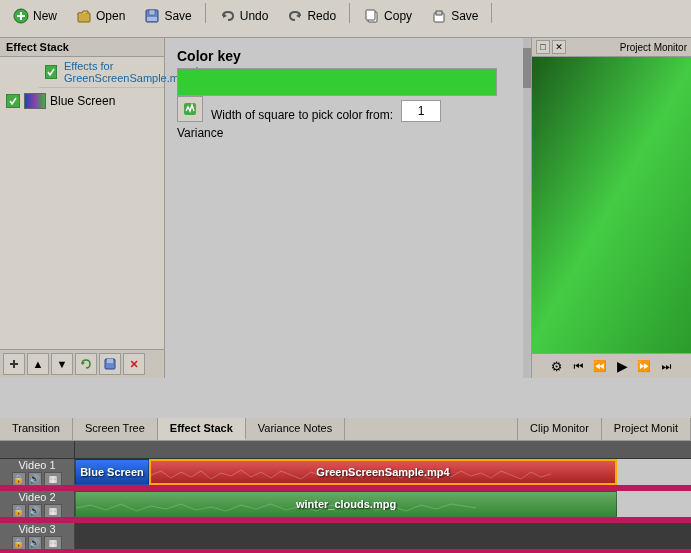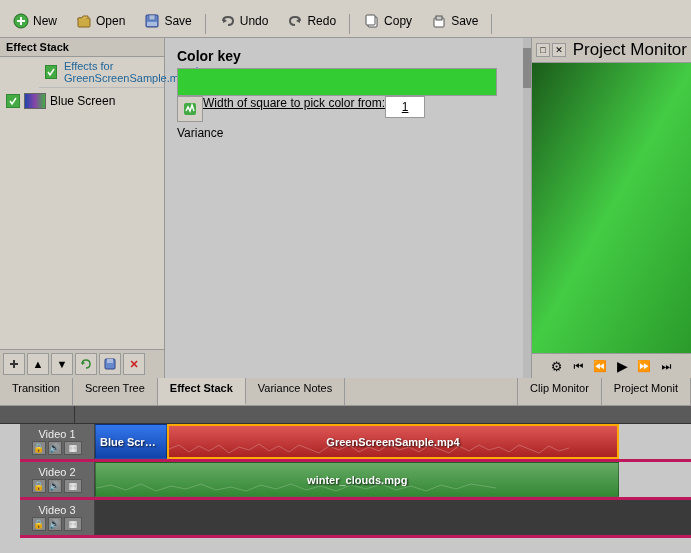--- a/index.html
+++ b/index.html
@@ -8,21 +8,21 @@
       font-size: 12px;
       background: #c8c8c8;
       width: 691px;
       height: 553px;
       overflow: hidden;
     }
 
     
     #toolbar {
       display: flex;
-      align-items: flex-end;
+      align-items: flex-start;
       background: #d4d0c8;
       border-bottom: 1px solid #999;
       padding: 3px 4px;
       gap: 2px;
       height: 38px;
     }
     .tb-btn {
       display: flex;
       align-items: center;
       gap: 3px;
@@ -133,22 +133,22 @@
       margin-bottom: 4px;
     }
     #color-bar {
       width: 320px;
       height: 28px;
       background: #33cc33;
       border: 1px solid #999;
     }
     #width-row {
       display: flex;
-      align-items: flex-start;
-      text-decoration: underline;
+      align-items: flex-end;
+      gap: 8px;
     }
     .color-picker-btn {
       width: 26px;
       height: 26px;
       background: #d4d0c8;
       border: 1px solid #999;
       display: flex;
       align-items: center;
       justify-content: center;
       cursor: pointer;
@@ -190,21 +190,21 @@
       height: 14px;
       background: #d4d0c8;
       border: 1px solid #999;
       display: flex;
       align-items: center;
       justify-content: center;
       cursor: pointer;
       font-size: 9px;
     }
     #monitor-title {
-      font-size: 17px;
+      font-size: 10px;
       margin-left: auto;
     }
     #monitor-view {
       flex: 1;
       background: linear-gradient(135deg, #1a7a1a 0%, #22cc22 50%, #2a9a2a 100%);
     }
     #monitor-controls {
       display: flex;
       align-items: center;
       justify-content: center;
@@ -253,23 +253,22 @@
       background: #5a5a5a;
       flex: 1;
       position: relative;
       overflow: hidden;
     }
     #timeline-rows {
       flex: 1;
     }
     .track-row {
       display: flex;
-      height: 38px;
-      border-bottom: 3px solid #be185d;
-      margin-left: 20px;
+      height: 32px;
+      border-bottom: 6px solid #be185d;
     }
     .track-label {
       width: 75px;
       min-width: 75px;
       background: #666;
       color: #eee;
       font-size: 11px;
       display: flex;
       align-items: center;
       padding: 0 4px;
@@ -335,20 +334,21 @@
     #bottom-area {
       display: flex;
       flex-direction: column;
       height: 175px;
     }
     #bottom-tabs-bar {
       display: flex;
       background: #c8c4bc;
       border-bottom: 1px solid #999;
       height: 28px;
+      margin-top: 40px;
     }
     #timeline-area {
       flex: 1;
       display: flex;
       flex-direction: column;
     }
 
     .separator {
       width: 1px;
       height: 20px;

